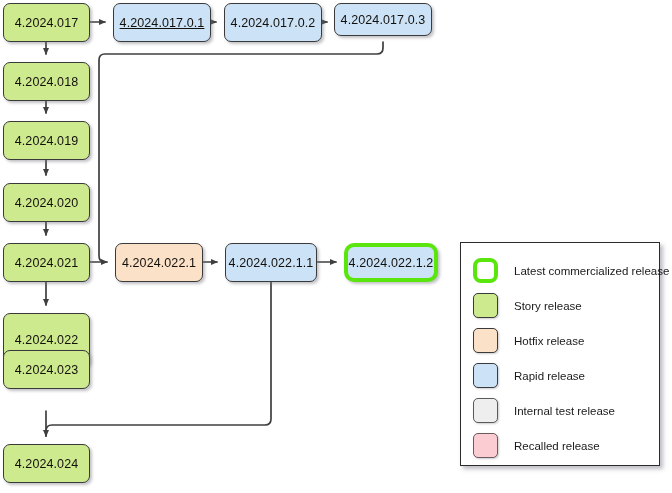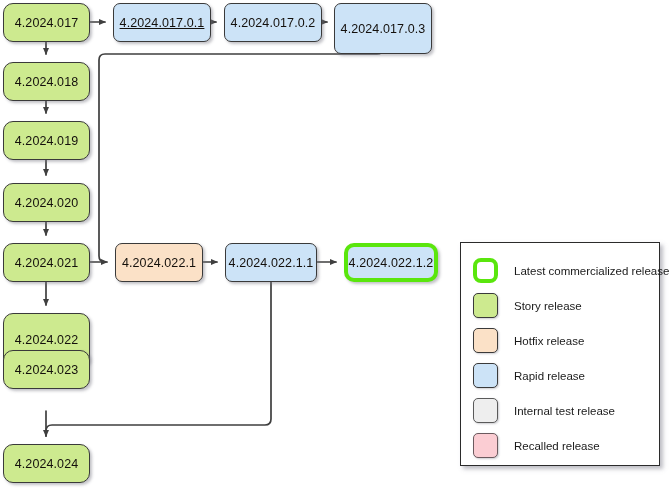--- a/index.html
+++ b/index.html
@@ -41,21 +41,21 @@
     display: flex;
     align-items: center;
     justify-content: center;
     font-size: 12.5px;
     color: #14100c;
     letter-spacing: 0.1px;
     white-space: nowrap;
     box-shadow: 2px 2px 3px rgba(120,120,130,0.45);
     background: #ffffff;
   }
-  .node.story   { background: #cdea8f; border-radius: 10px; }
+  .node.story   { background: #cdea8f; }
   .node.rapid   { background: #cce3f7; }
   .node.hotfix  { background: #fbe1c7; }
 
   
   .node.latest {
     border: 4px solid #5ae60d;
     border-radius: 10px;
     box-shadow: 2px 2px 3px rgba(120,120,130,0.45);
     align-items: center;
   }
@@ -149,21 +149,21 @@
   </div>
 
   <div class="node rapid" style="left:113px; top:3px;  width:98px;  height:39px;text-decoration:underline;">
     <span>4.2024.017.0.1</span>
   </div>
 
   <div class="node rapid" style="left:224px; top:3px;  width:98px;  height:39px;">
     <span>4.2024.017.0.2</span>
   </div>
 
-  <div class="node rapid" style="left:334px; top:3px;  width:98px;  height:51px;">
+  <div class="node rapid" style="left:334px; top:3px;  width:98px;  height:33px;">
     <span>4.2024.017.0.3</span>
   </div>
 
   <div class="node story" style="left:3px;  top:62px;  width:87px; height:39px;">
     <span>4.2024.018</span>
   </div>
 
   <div class="node story" style="left:3px;  top:121px; width:87px; height:39px;">
     <span>4.2024.019</span>
   </div>

